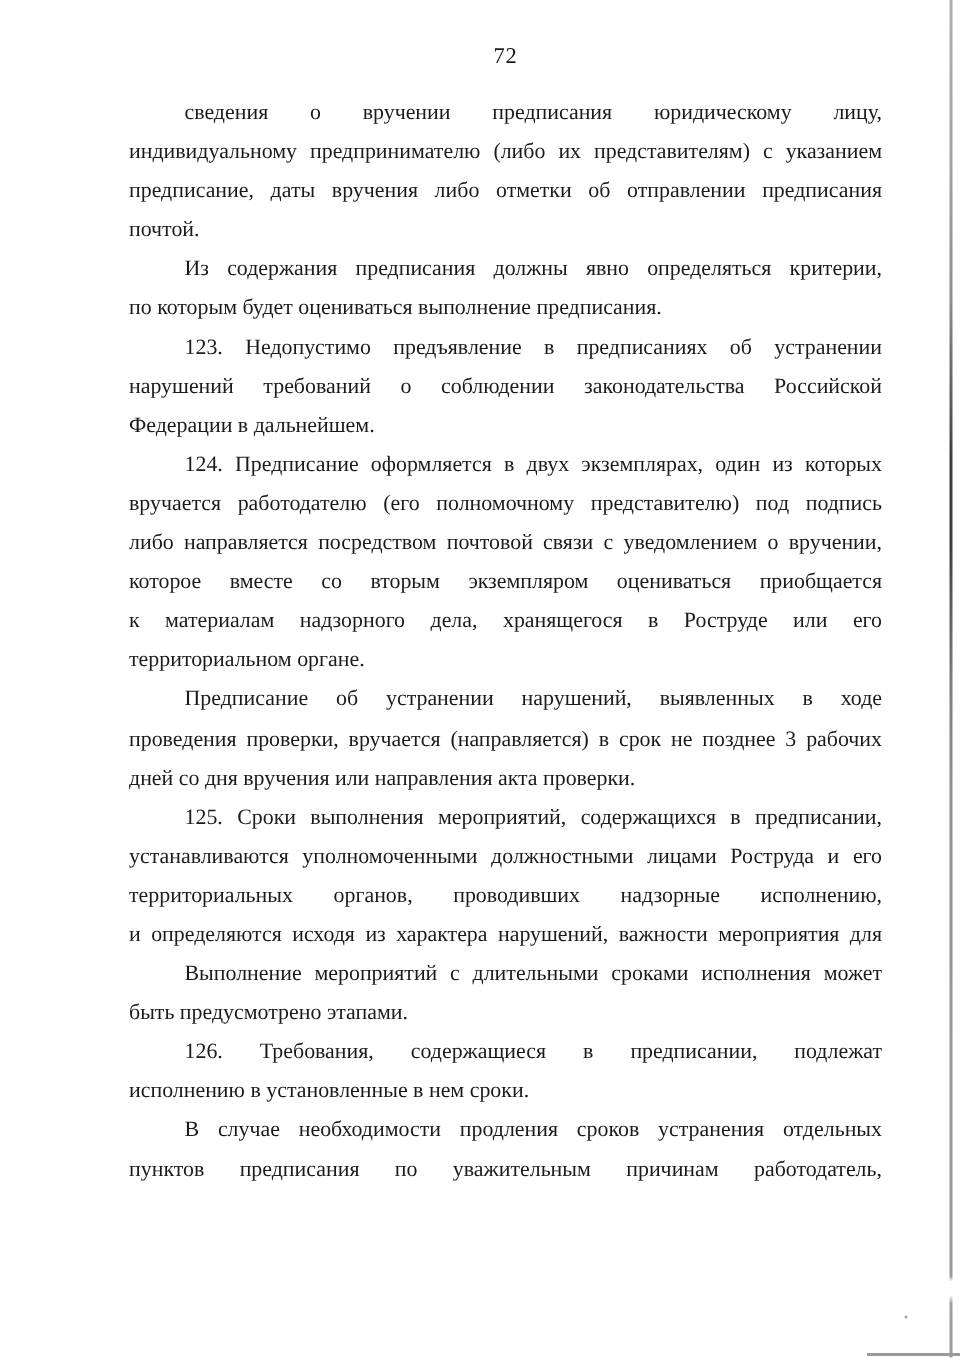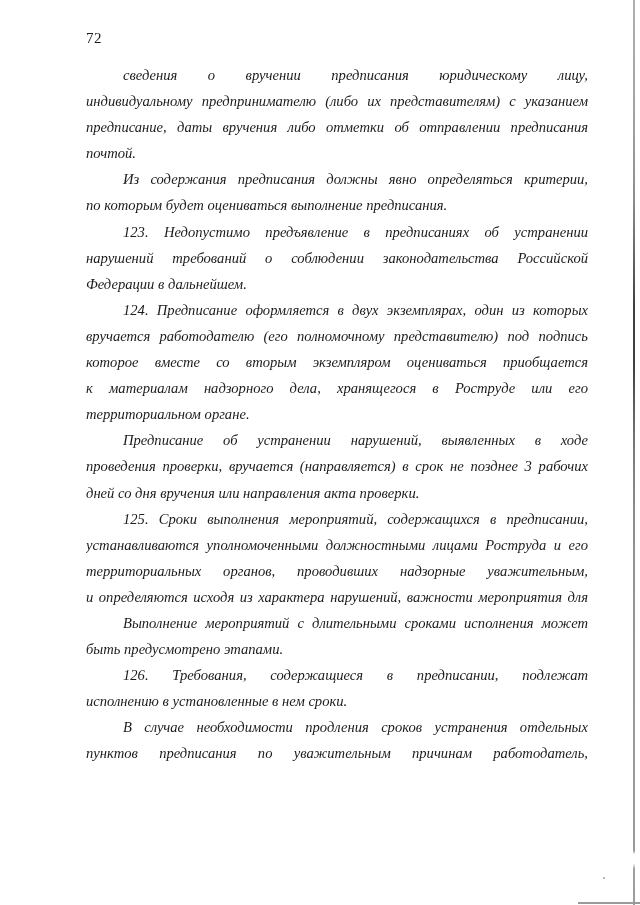--- a/index.html
+++ b/index.html
@@ -5,24 +5,24 @@
   html, body { margin: 0; padding: 0; }
   body {
     width: 640px; height: 905px;
     background: var(--bg, #ffffff);
     position: relative; overflow: hidden;
     font-family: "Liberation Serif", "DejaVu Serif", serif;
     color: var(--ink, #1b1b1b);
   }
   .page-number {
     position: absolute; top: 30px; left: 86px; width: 502px;
-    text-align: left; font-size: 15px; letter-spacing: 0.5px;
+    text-align: center; font-size: 15px; letter-spacing: 0.5px;
   }
   .text-body { position: absolute; top: 62px; left: 86px; width: 502px; }
-  .para { margin: 0; padding: 0; font-style: italic; }
+  .para { margin: 0; padding: 0; }
   .line {
     height: 26.1px; line-height: 26.1px; font-size: 14.6px;
     text-align: justify; text-align-last: justify; text-justify: inter-word;
     overflow: hidden; white-space: normal;
   }
   .line.first { padding-left: 37px; }
   .line.last { text-align-last: left; }
   .scan-edge-right {
     position: absolute; left: 633px; top: 0; width: 2px; height: 905px;
     background: linear-gradient(to bottom,
@@ -60,33 +60,34 @@
         <div class="line last">по которым будет оцениваться выполнение предписания.</div>
       </div>
       <div class="para">
         <div class="line first">123. Недопустимо предъявление в предписаниях об устранении</div>
         <div class="line">нарушений требований о соблюдении законодательства Российской</div>
         <div class="line last">Федерации в дальнейшем.</div>
       </div>
       <div class="para">
         <div class="line first">124. Предписание оформляется в двух экземплярах, один из которых</div>
         <div class="line">вручается работодателю (его полномочному представителю) под подпись</div>
+        <div class="line">либо направляется посредством почтовой связи с уведомлением о вручении,</div>
         <div class="line">которое вместе со вторым экземпляром оцениваться приобщается</div>
         <div class="line">к материалам надзорного дела, хранящегося в Роструде или его</div>
         <div class="line last">территориальном органе.</div>
       </div>
       <div class="para">
         <div class="line first">Предписание об устранении нарушений, выявленных в ходе</div>
         <div class="line">проведения проверки, вручается (направляется) в срок не позднее 3 рабочих</div>
         <div class="line last">дней со дня вручения или направления акта проверки.</div>
       </div>
       <div class="para">
         <div class="line first">125. Сроки выполнения мероприятий, содержащихся в предписании,</div>
         <div class="line">устанавливаются уполномоченными должностными лицами Роструда и его</div>
-        <div class="line">территориальных органов, проводивших надзорные уважительным,</div>
+        <div class="line">территориальных органов, проводивших надзорные исполнению,</div>
         <div class="line">и определяются исходя из характера нарушений, важности мероприятия для</div>
       </div>
       <div class="para">
         <div class="line first">Выполнение мероприятий с длительными сроками исполнения может</div>
         <div class="line last">быть предусмотрено этапами.</div>
       </div>
       <div class="para">
         <div class="line first">126. Требования, содержащиеся в предписании, подлежат</div>
         <div class="line last">исполнению в установленные в нем сроки.</div>
       </div>

